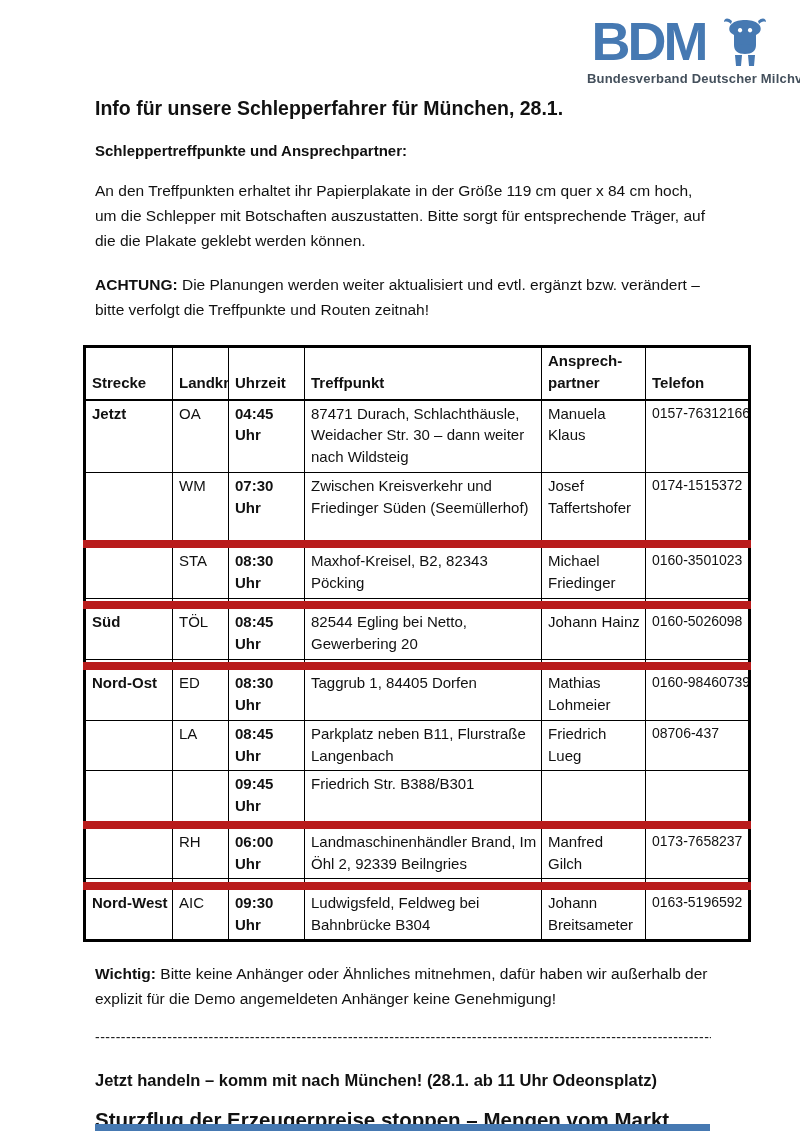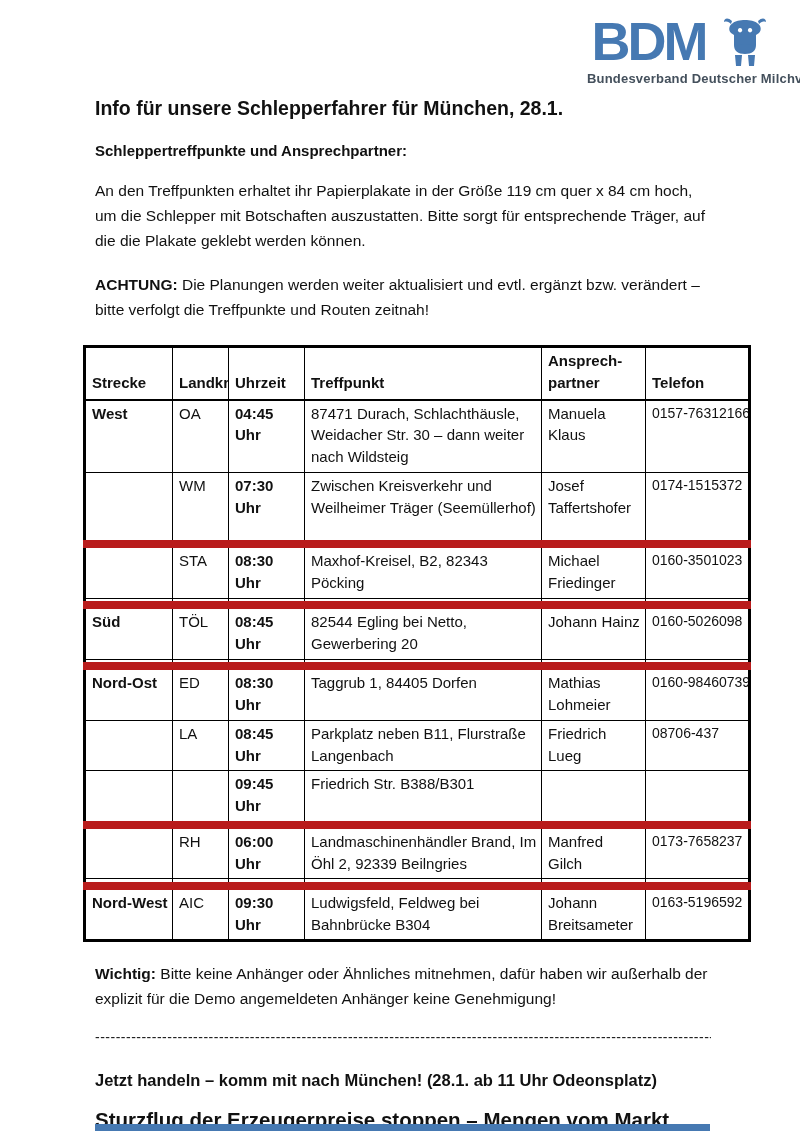--- a/index.html
+++ b/index.html
@@ -119,32 +119,32 @@
         <th>Strecke</th>
         <th>Landkr.</th>
         <th>Uhrzeit</th>
         <th>Treffpunkt</th>
         <th><span>Ansprech-</span><br><span>partner</span></th>
         <th>Telefon</th>
       </tr>
     </thead>
     <tbody>
       <tr>
-        <td class="c-strecke">West</td>
+        <td class="c-strecke">Jetzt</td>
         <td>OA</td>
         <td class="c-uhrzeit">04:45 Uhr</td>
         <td>87471 Durach, Schlachthäusle, Weidacher Str. 30 – dann weiter nach Wildsteig</td>
         <td>Manuela Klaus</td>
         <td class="c-telefon">0157-76312166</td>
       </tr>
       <tr class="tall">
         <td class="c-strecke"></td>
         <td>WM</td>
         <td class="c-uhrzeit">07:30 Uhr</td>
-        <td>Zwischen Kreisverkehr und Weilheimer Träger (Seemüllerhof)</td>
+        <td>Zwischen Kreisverkehr und Friedinger Süden (Seemüllerhof)</td>
         <td>Josef Taffertshofer</td>
         <td class="c-telefon">0174-1515372</td>
       </tr>
       <tr class="thick-top">
         <td class="c-strecke"></td>
         <td>STA</td>
         <td class="c-uhrzeit">08:30 Uhr</td>
         <td>Maxhof-Kreisel, B2, 82343 Pöcking</td>
         <td>Michael Friedinger</td>
         <td class="c-telefon">0160-3501023</td>

